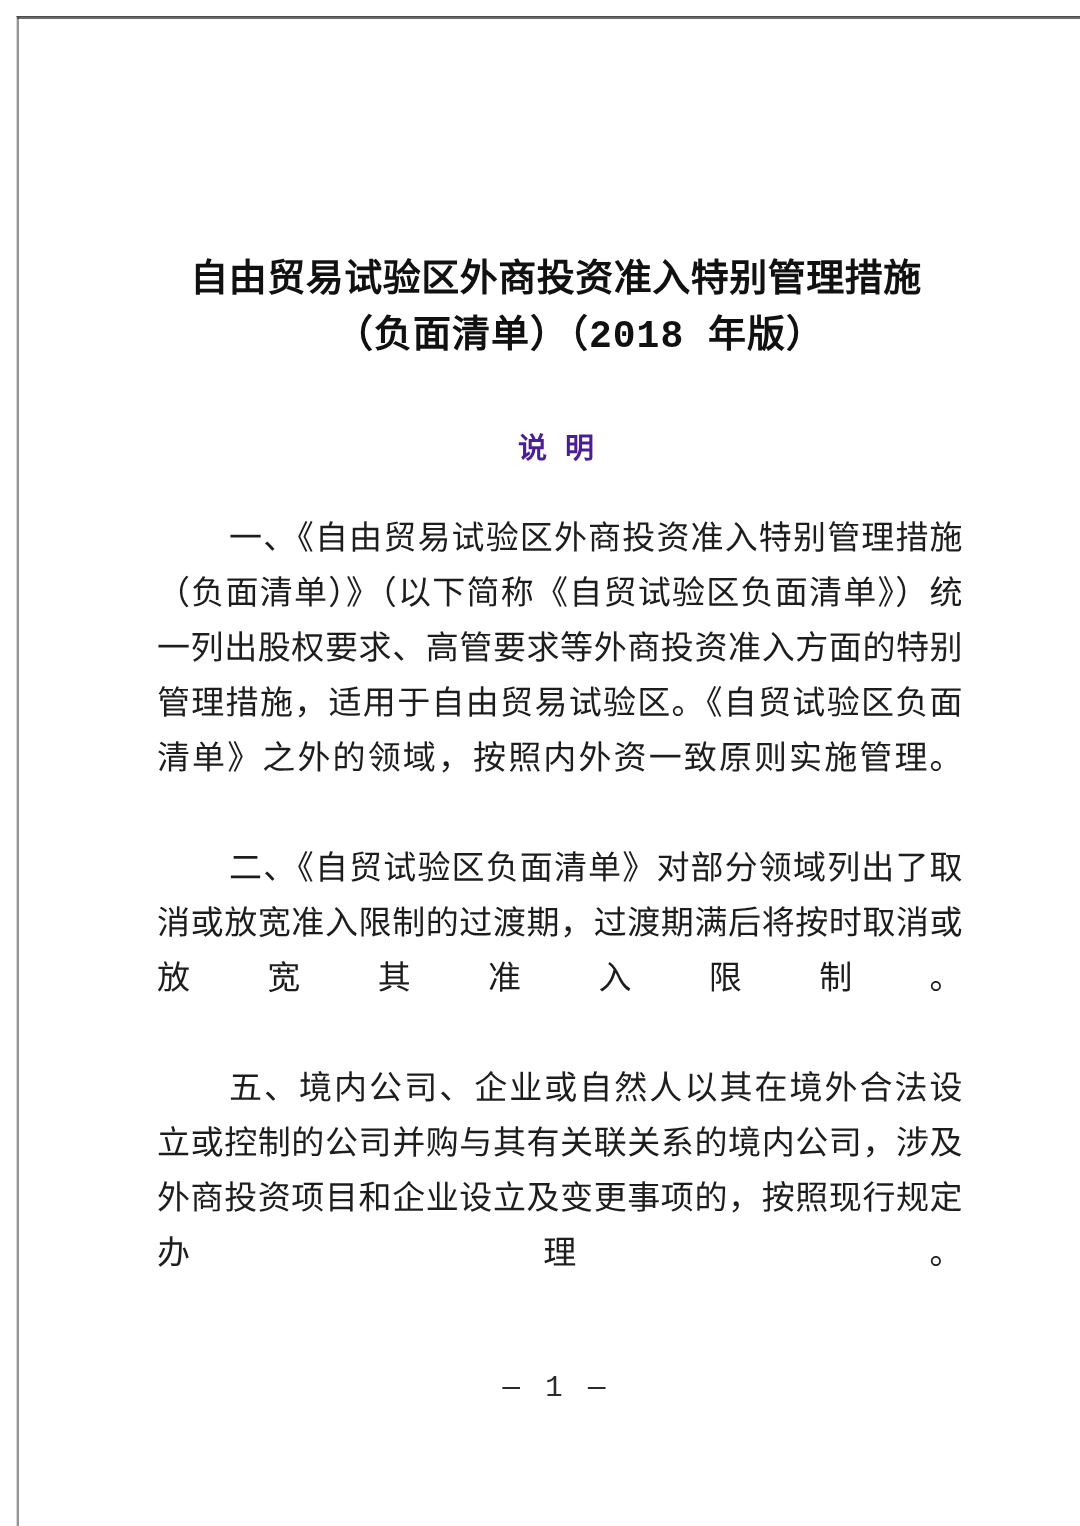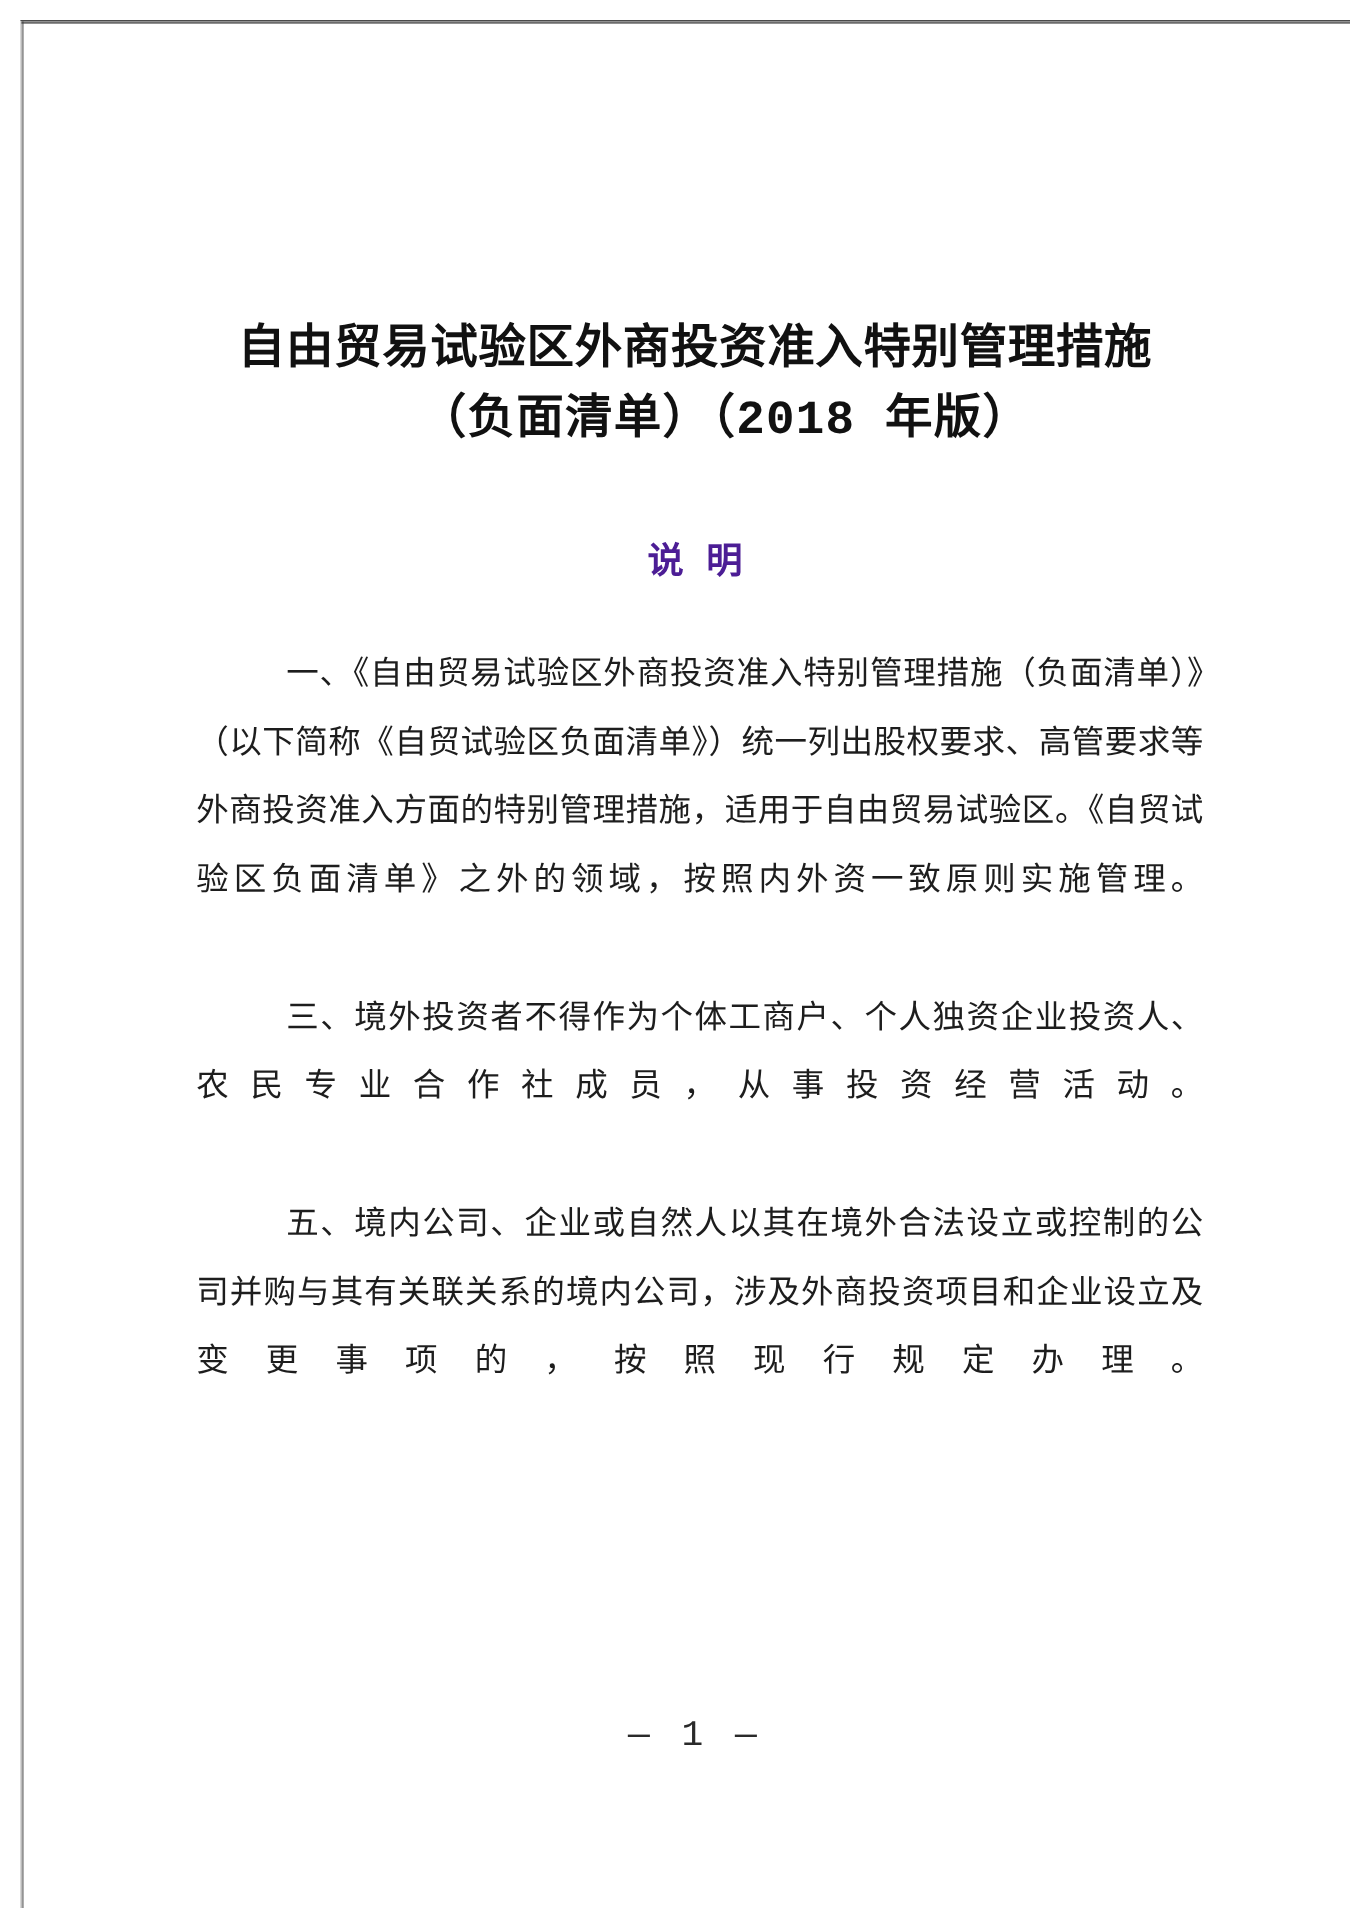--- a/index.html
+++ b/index.html
@@ -60,21 +60,21 @@
 
   
   .body-col {
     position: absolute;
     left: 140px;
     top: 496px;
     width: 806px;
   }
 
   .para {
-    font-size: 26px;
+    font-size: 33px;
     line-height: 55px;
     text-align: justify;
     text-justify: inter-ideograph;
     text-indent: 72px;
     margin: 0 0 0 0;
     color: #1d1d1d;
     letter-spacing: 0.4px;
     word-break: break-all;
   }
   
@@ -127,19 +127,19 @@
 
   <div class="doc-title">
     <span class="title-line title-line-1">自由贸易试验区外商投资准入特别管理措施</span>
     <span class="title-line title-line-2">（负面清单）（2018 年版）</span>
   </div>
 
   <div class="section-heading">说明</div>
 
   <div class="body-col">
     <p class="para">一、《自由贸易试验区外商投资准入特别管理措施（负面清单）》（以下简称《自贸试验区负面清单》）统一列出股权要求、高管要求等外商投资准入方面的特别管理措施，适用于自由贸易试验区。《自贸试验区负面清单》之外的领域，按照内外资一致原则实施管理。</p>
-    <p class="para">三、境外投资者不得作为个体工商户、个人独资企业投资人、农民专业合作社成员，从事投资经营活动。</p>
+    <p class="para">二、《自贸试验区负面清单》对部分领域列出了取消或放宽准入限制的过渡期，过渡期满后将按时取消或放宽其准入限制。</p>
     <p class="para">五、境内公司、企业或自然人以其在境外合法设立或控制的公司并购与其有关联关系的境内公司，涉及外商投资项目和企业设立及变更事项的，按照现行规定办理。</p>
   </div>
 
   <div class="page-number">— 1 —</div>
 
 </div>
 
 </body></html>

